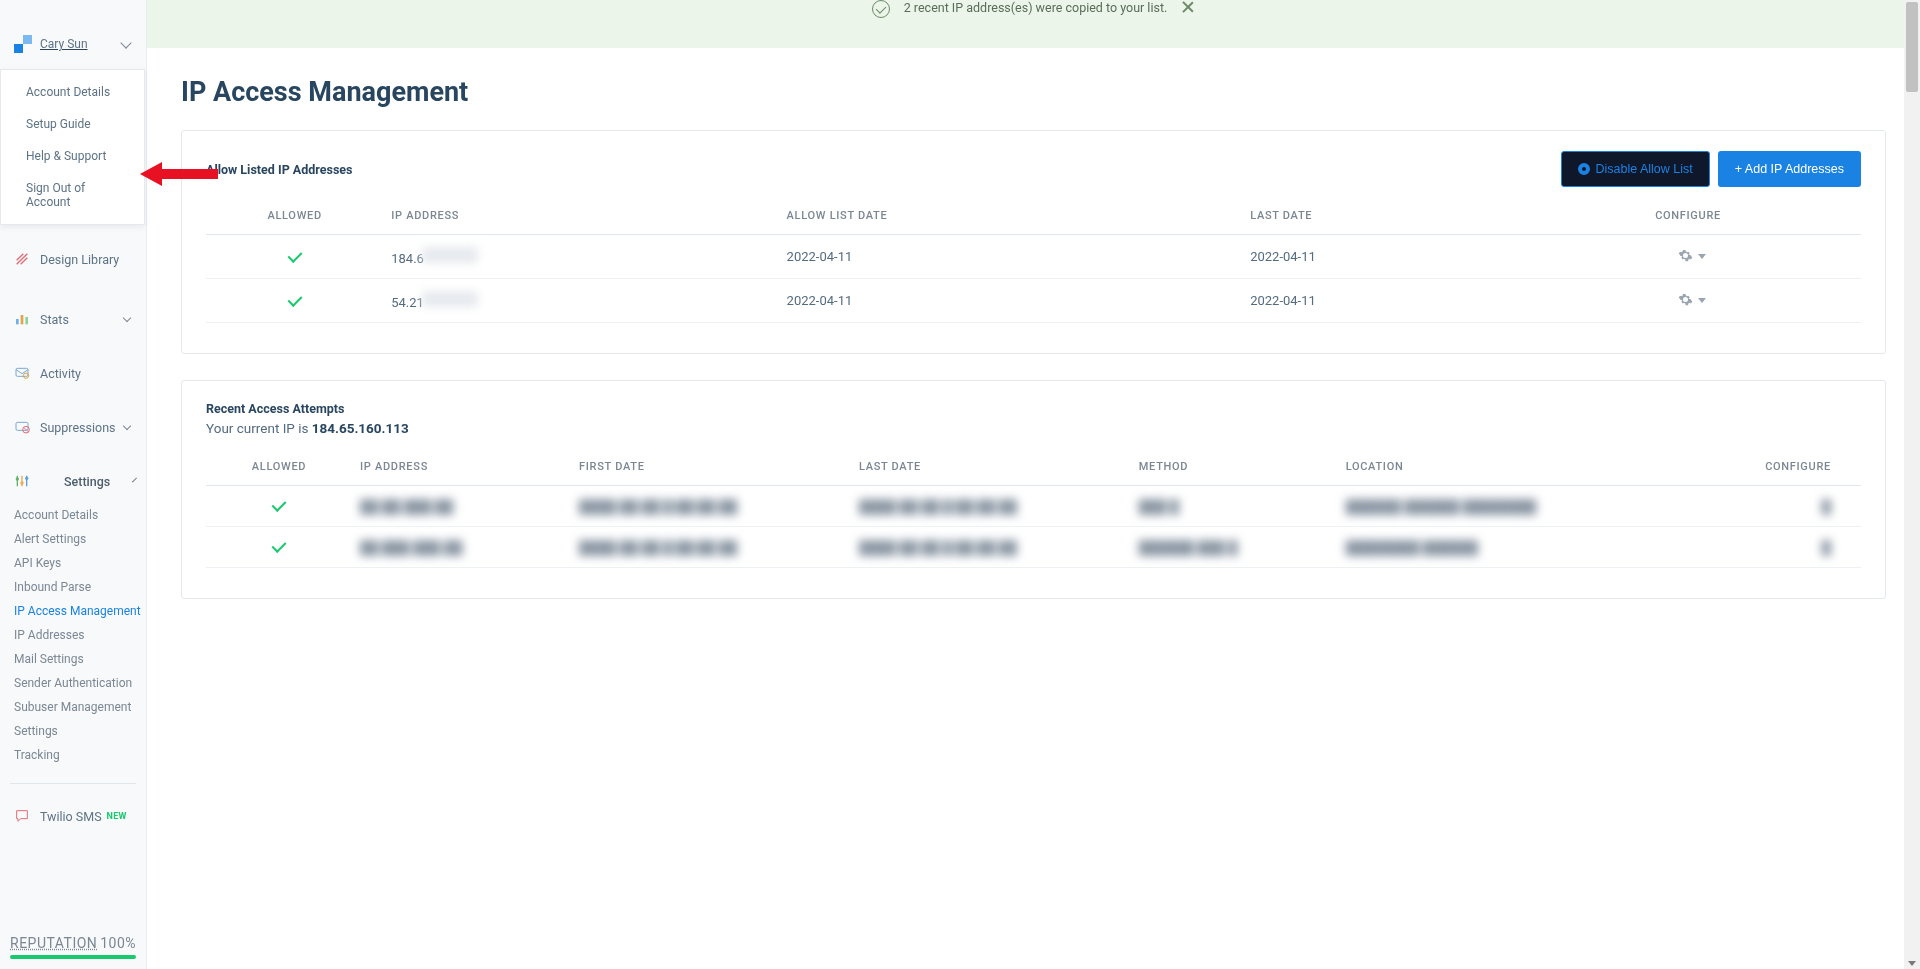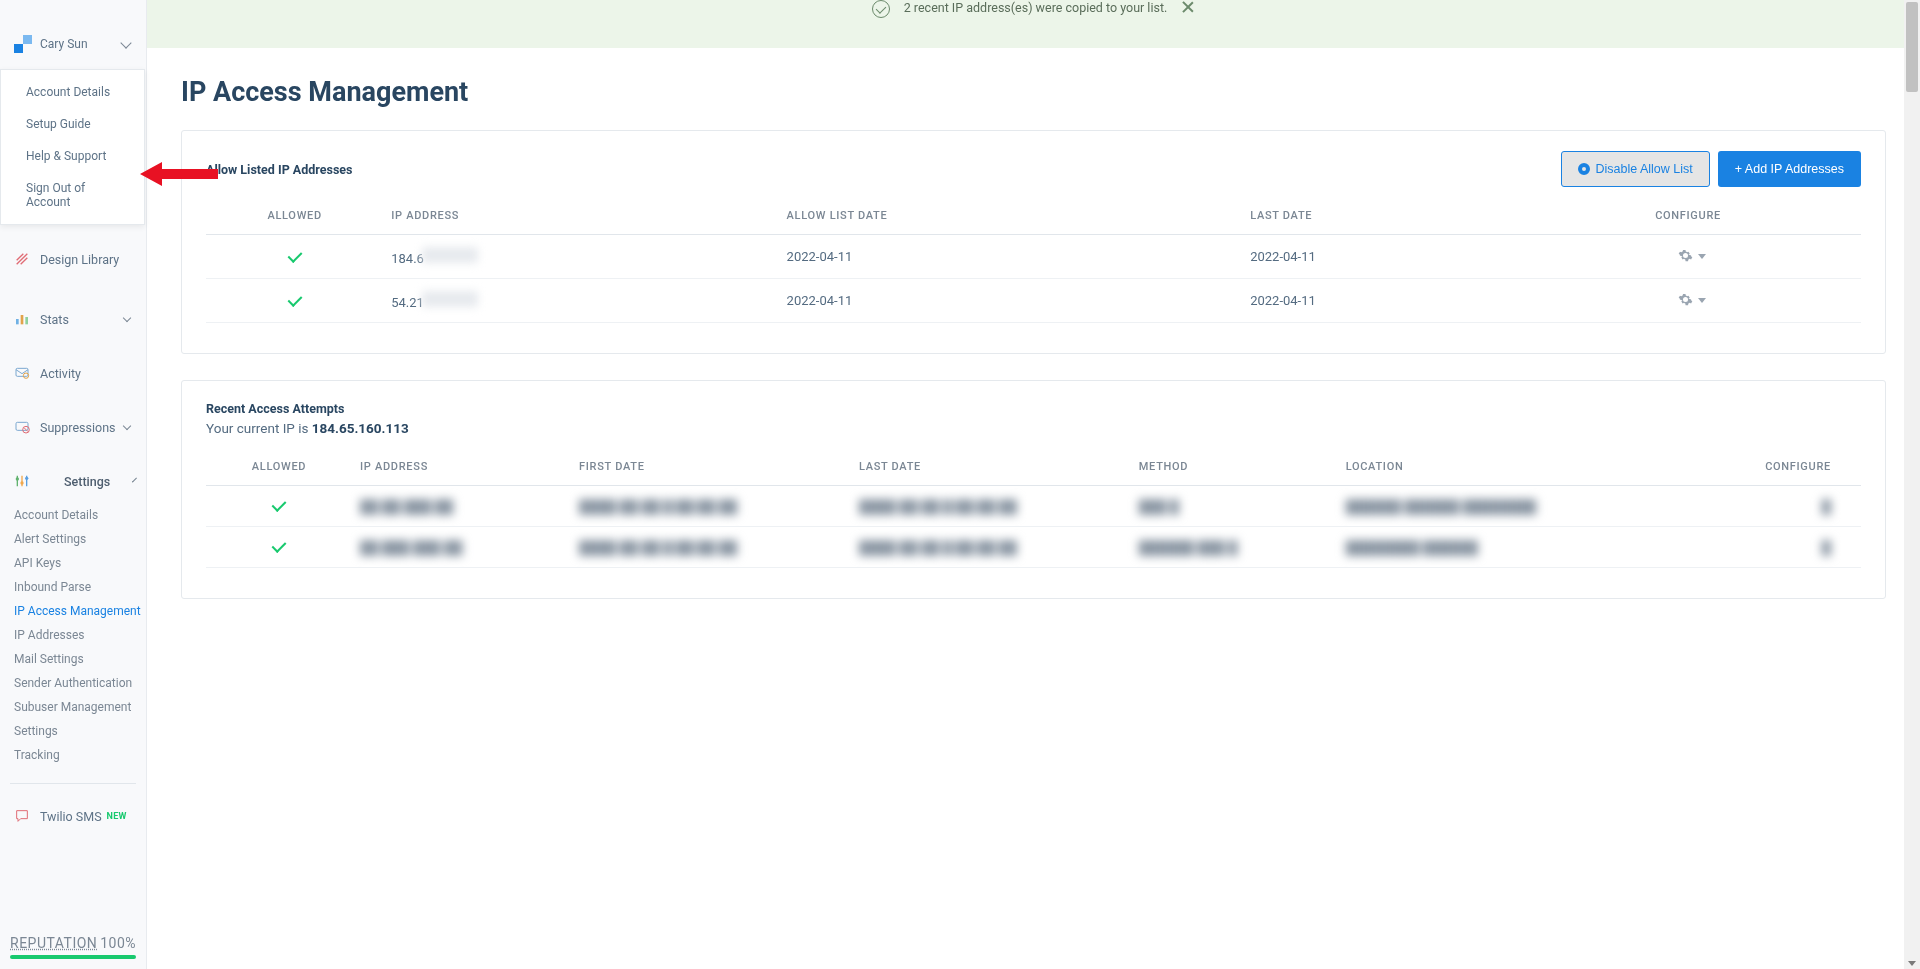--- a/index.html
+++ b/index.html
@@ -21,20 +21,21 @@
     padding-top: 25px;
     position: relative;
     flex-shrink: 0;
   }
   .account-section {
     display: flex;
     align-items: center;
     padding: 10px 14px;
     cursor: pointer;
     position: relative;
+    text-decoration: underline;
   }
   .account-logo {
     width: 18px; height: 18px;
     margin-right: 8px;
     position: relative;
   }
   .account-logo::before {
     content:'';
     position:absolute;
     width:9px;height:9px;
@@ -183,21 +184,21 @@
     padding:10px 16px;
     font-size:12.5px;
     border-radius:3px;
     cursor:pointer;
     border:1px solid transparent;
     font-weight:500;
   }
   .btn-outline {
     border-color:#1a82e2;
     color:#1a82e2;
-    background:#e5e5e5;
+    background:#0f172a;
     display:flex;
     align-items:center;
     gap:6px;
   }
   .btn-outline .dot{
     width:12px;height:12px;border-radius:50%;
     border:4px solid #1a82e2;
   }
   .btn-primary {
     background:#1a82e2;

